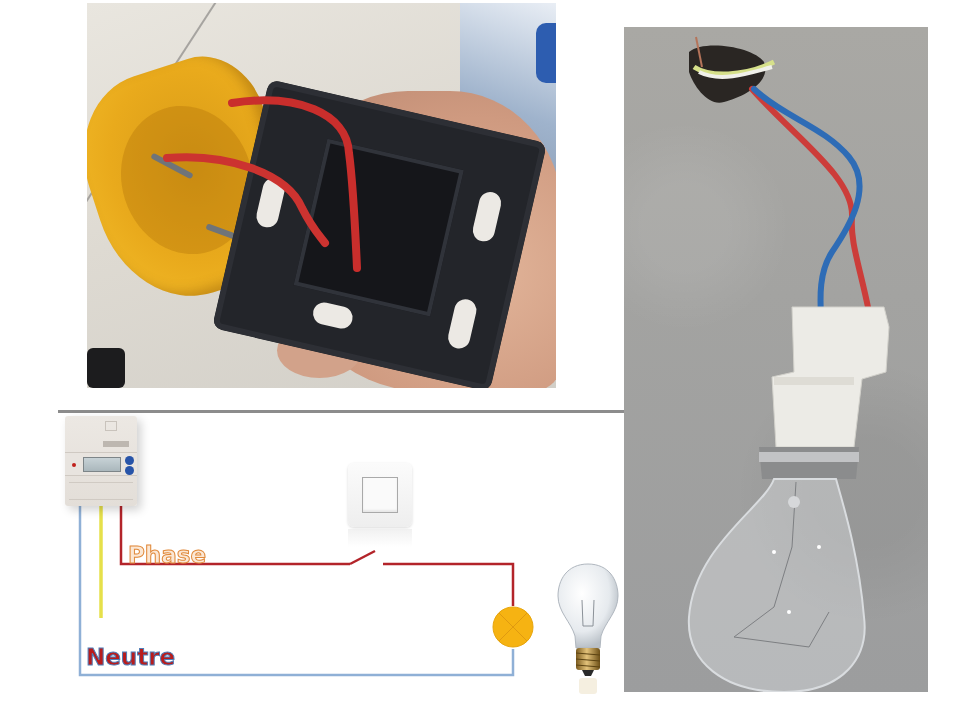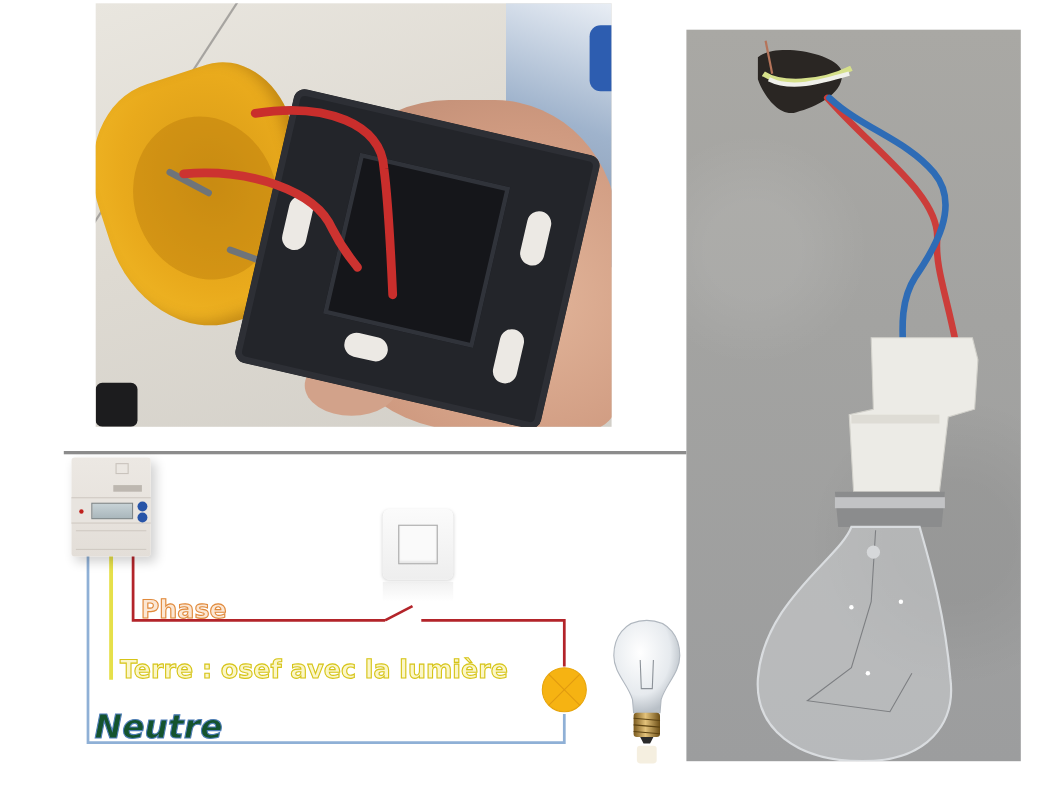--- a/index.html
+++ b/index.html
@@ -115,24 +115,23 @@
     -webkit-text-stroke: 1px #e08a3c;
     text-shadow: 0 0 1px #f5c196;
     color: #fbe7d4;
   }
   .lbl-terre {
     left: 51px; top: 183px; font-size: 23px;
     -webkit-text-stroke: 1px #d6c418;
     color: #fbf6c8;
   }
   .lbl-neutre {
-    left: 28px; top: 231px; font-size: 30px;
+    left: 28px; top: 231px; font-size: 23px;
     -webkit-text-stroke: 1px #4f7eb8;
-    color: #14532d;
-    font-style: italic;
+    color: #b91c1c;
   }
 
   .bulb-photo { position: absolute; left: 497px; top: 147px; width: 66px; height: 140px; }
 
   
   .photo-bulb {
     position: absolute; left: 624px; top: 27px; width: 304px; height: 665px;
     background:
       radial-gradient(circle at 20% 30%, rgba(255,255,255,.08) 0 8%, transparent 20%),
       radial-gradient(circle at 80% 70%, rgba(0,0,0,.05) 0 10%, transparent 25%),
@@ -199,21 +198,20 @@
     </div>
     <div class="terminals"></div>
   </div>
 
   <div class="switch-plate">
     <div class="rocker"></div>
   </div>
   <div class="switch-plate-reflection"></div>
 
   <div class="lbl lbl-phase">Phase</div>
-  <div class="lbl lbl-terre">Terre : osef avec la lumière</div>
   <div class="lbl lbl-neutre">Neutre</div>
 
   <svg class="bulb-photo" viewBox="0 0 66 140">
     <defs>
       <radialGradient id="glass" cx="40%" cy="35%" r="65%">
         <stop offset="0%" stop-color="#ffffff"></stop>
         <stop offset="70%" stop-color="#e6eaee"></stop>
         <stop offset="100%" stop-color="#b9c0c7"></stop>
       </radialGradient>
       <linearGradient id="base" x1="0" x2="1">

